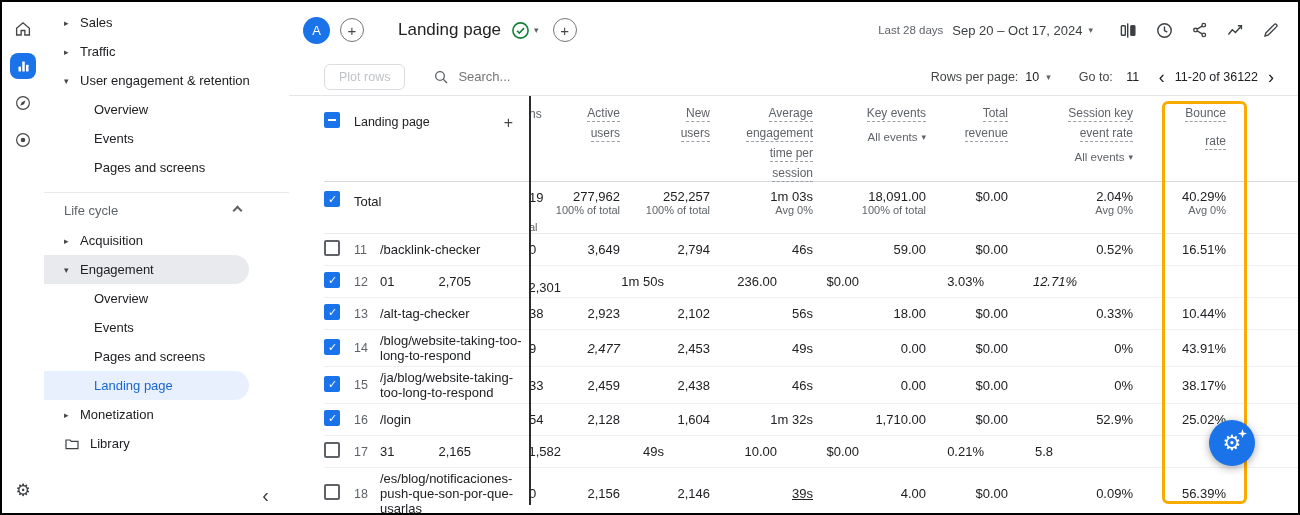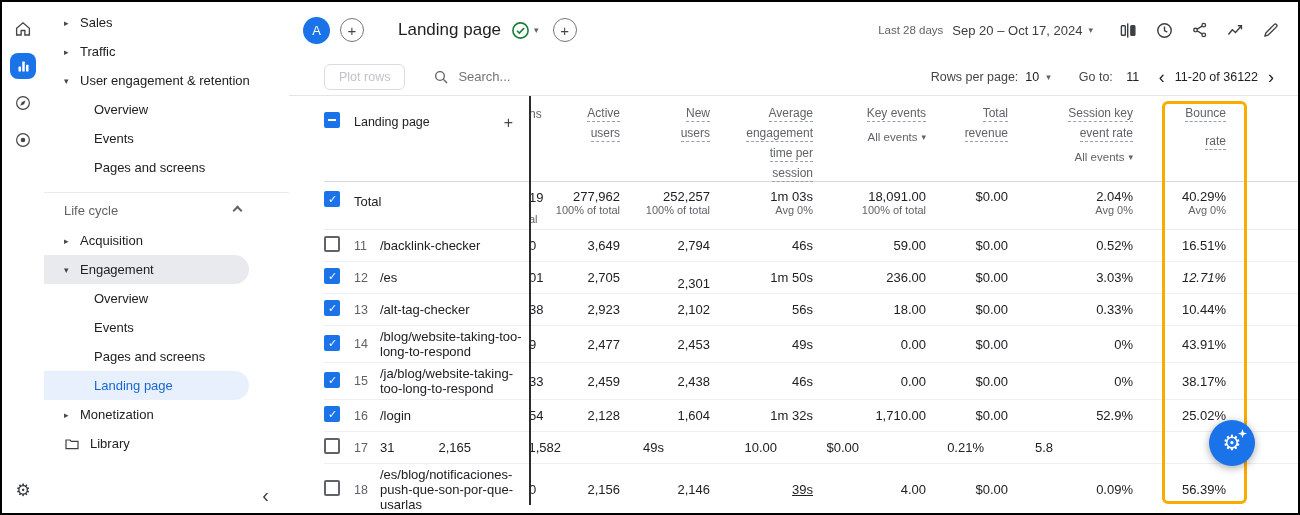--- a/index.html
+++ b/index.html
@@ -68,21 +68,21 @@
   .addcol{margin-left:auto;margin-right:16px;font-size:16px;color:#444746;cursor:pointer;line-height:1}
   .addcol::before{content:"+"}
   .clipcol{width:22px;flex:none;overflow:hidden;white-space:nowrap}
   .thead .clipcol{font-size:12px;color:#5f6368;padding-top:1px}
   .hcell{display:flex;flex-direction:column;align-items:flex-end;padding-right:6px;font-size:12px;color:#5f6368;gap:4px;cursor:pointer}
   .hline{border-bottom:1px dashed #9aa0a6;padding-bottom:1px;white-space:nowrap}
   .hfilter{font-size:11.5px;color:#5f6368;margin-top:5px;display:flex;align-items:center;gap:4px;border-bottom:none;white-space:nowrap}
 
   .totalrow{display:flex;align-items:flex-start;min-height:48px;padding-top:7px;border-bottom:1px solid #e8eaed;font-size:13px}
   .totalrow .tlabel{width:175px;flex:none;padding-top:5px}
-  .totalrow .clipcol{display:flex;flex-direction:column;gap:8px;padding-top:1px}
+  .totalrow .clipcol{display:flex;flex-direction:column;gap:16px;padding-top:1px}
   .vcell{display:flex;flex-direction:column;align-items:flex-end;padding-right:6px;flex:none}
   .sub{font-size:11px;color:#5f6368}
 
   .trow{display:flex;align-items:center;min-height:32px;border-bottom:1px solid #edeff1;font-size:13px}
   .trow .num{width:26px;color:#5f6368;flex:none;font-size:12.5px}
   .trow .path{width:149px;flex:none;line-height:15px;overflow-wrap:anywhere;padding:3px 0}
   .trow .clipcol{align-self:center}
   .ncell{text-align:right;padding-right:6px;flex:none}
 
   .cb{width:16px;height:16px;border:2px solid #5f6368;border-radius:2px;display:inline-block;position:relative;cursor:pointer;background:#fff}
@@ -380,21 +380,20 @@
             <div class="ncell" style="width: 90px;">2,794</div>
             <div class="ncell" style="width: 103px;">46s</div>
             <div class="ncell" style="width: 113px;">59.00</div>
             <div class="ncell" style="width: 82px;">$0.00</div>
             <div class="ncell" style="width: 125px;">0.52%</div>
             <div class="ncell" style="width: 93px;">16.51%</div>
           </div>
           <div class="trow">
             <div class="cbcell" style="padding-top: 0px; align-self: center;"><span class="cb on"></span></div>
             <span class="num">12</span>
-            <span class="path">/es</span>
             <div class="clipcol">01</div>
             <div class="ncell" style="width: 75px;">2,705</div>
             <div class="ncell" style="width: 90px; margin-top: 12px;">2,301</div>
             <div class="ncell" style="width: 103px;">1m 50s</div>
             <div class="ncell" style="width: 113px;">236.00</div>
             <div class="ncell" style="width: 82px;">$0.00</div>
             <div class="ncell" style="width: 125px;">3.03%</div>
             <div class="ncell" style="width: 93px; font-style: italic;">12.71%</div>
           </div>
           <div class="trow">
@@ -408,21 +407,21 @@
             <div class="ncell" style="width: 113px;">18.00</div>
             <div class="ncell" style="width: 82px;">$0.00</div>
             <div class="ncell" style="width: 125px;">0.33%</div>
             <div class="ncell" style="width: 93px;">10.44%</div>
           </div>
           <div class="trow">
             <div class="cbcell" style="padding-top: 0px; align-self: center;"><span class="cb on"></span></div>
             <span class="num">14</span>
             <span class="path">/blog/website-taking-too-long-to-respond</span>
             <div class="clipcol">9</div>
-            <div class="ncell" style="width: 75px;">2,477</div>
+            <div class="ncell" style="width: 75px; font-style: italic;">2,477</div>
             <div class="ncell" style="width: 90px;">2,453</div>
             <div class="ncell" style="width: 103px;">49s</div>
             <div class="ncell" style="width: 113px;">0.00</div>
             <div class="ncell" style="width: 82px;">$0.00</div>
             <div class="ncell" style="width: 125px;">0%</div>
             <div class="ncell" style="width: 93px;">43.91%</div>
           </div>
           <div class="trow">
             <div class="cbcell" style="padding-top: 0px; align-self: center;"><span class="cb on"></span></div>
             <span class="num">15</span>

